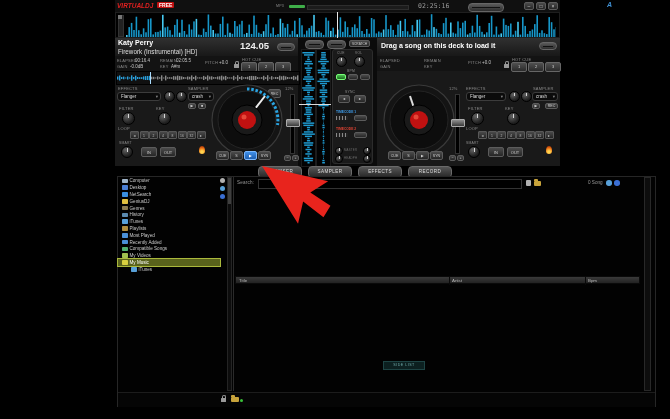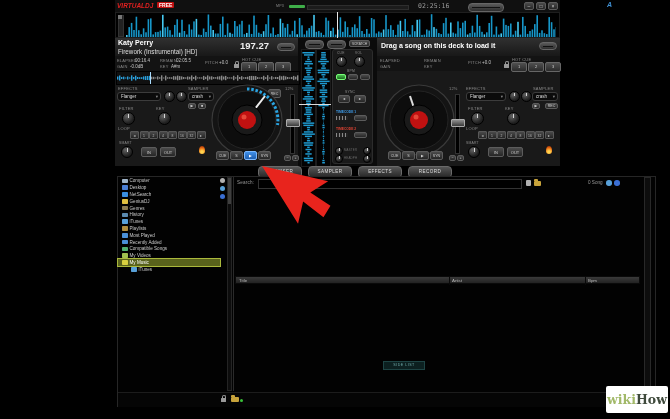--- a/index.html
+++ b/index.html
@@ -247,21 +247,21 @@
       <rect x="429.6" y="14.1" width="1.6" height="9.9" fill="#1796c8"></rect>
     </svg>
   <div class="abs" style="left:337px;top:12px;width:1px;height:26px;background:#e8e8e8;"></div>
 
   <div class="abs" style="left:115px;top:38px;width:445px;height:128px;background:#191919;"></div>
   <div class="abs" style="left:298px;top:38px;width:79px;height:128px;background:#0b0b0b;"></div>
 
   <div class="abs" style="left:115px;top:38px;width:183px;height:18px;background:linear-gradient(#303030,#181818);border-bottom:1px solid #000;"></div>
   <div class="abs" style="left:118px;top:39px;font-size:7px;font-weight:bold;color:#fff;">Katy Perry</div>
   <div class="abs" style="left:118px;top:47.5px;font-size:6.3px;color:#ddd;">Firework (Instrumental) [HD]</div>
-  <div class="abs" style="left:240px;top:40px;font-size:9.5px;font-weight:bold;color:#eee;">197.27</div>
+  <div class="abs" style="left:240px;top:40px;font-size:9.5px;font-weight:bold;color:#eee;">124.05</div>
   <div class="pill" style="left:277px;top:43px;width:16px;height:6px;"></div>
 
   <div class="abs" style="left:115px;top:56px;width:183px;height:15px;background:#131313;"></div>
   <div class="lbl" style="left:117px;top:57.5px;"><span>ELAPSED</span></div>
   <div class="val" style="left:135px;top:57.5px;">00:16.4</div>
   <div class="lbl" style="left:160px;top:57.5px;">REMAIN</div>
   <div class="val" style="left:176px;top:57.5px;">02:05.5</div>
   <div class="lbl" style="left:117px;top:64px;">GAIN</div>
   <div class="val" style="left:130px;top:64px;">-0.0dB</div>
   <div class="lbl" style="left:160px;top:64px;">KEY</div>
@@ -722,18 +722,14 @@
 
   <div class="abs" style="left:118px;top:392px;width:537px;height:14px;background:#050505;border-top:1px solid #1c1c1c;"></div>
   <div class="lockico" style="left:221px;top:398px;"></div>
   <div class="foldico" style="left:231px;top:397px;"></div>
   <div class="sq" style="left:240px;top:399px;width:3px;height:3px;background:#3ac23a;border-radius:50%;"></div>
 
   <svg class="abs" style="left:0;top:0;z-index:50;pointer-events:none;" width="670" height="419" viewBox="0 0 670 419">
     <path d="M0,0 L0,68 L16,52 L25,76 L37,70 L27,48 L48,48 Z" transform="translate(262,166) rotate(-32)" fill="#e8241d"></path>
   </svg>
 
-  <div class="wmark">
-    <span style="color:#a2b969;">wiki</span>
-      <span style="color:#3f4a3c;">How</span>
-  </div>
 
 </div>
 
 </body></html>

